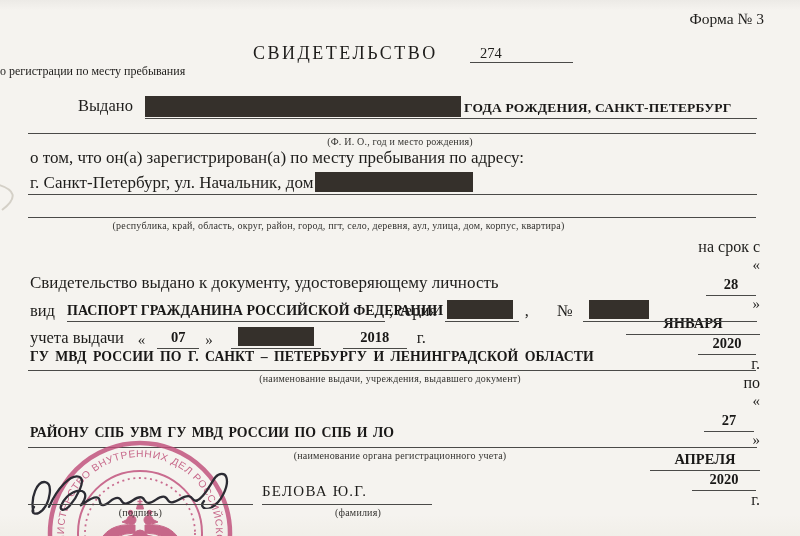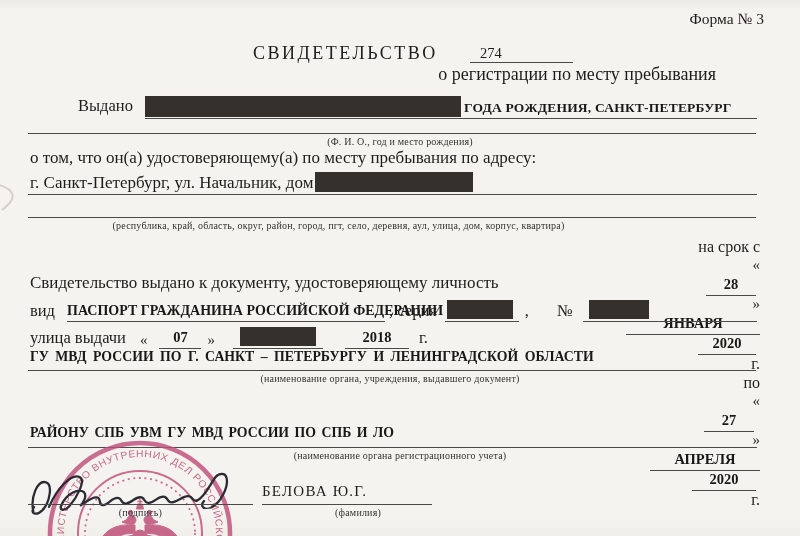--- a/index.html
+++ b/index.html
@@ -18,21 +18,21 @@
   .caption { font-size:10px; color:#33322f; letter-spacing:0.2px; text-align:center; }
   .redact { background:#35302b; display:inline-block; }
   .bold-fill { font-weight:bold; color:#191817; }
   .q { font-size:15px; color:#2a2927; }
 
   .form-number { top:10px; right:36px; font-size:15.5px; }
 
   .title { top:43px; left:253px; font-size:18px; letter-spacing:2.5px; }
   .cert-no-cell { top:44px; left:470px; width:103px; height:19px; }
   .cert-no-cell span { font-size:14.5px; padding-left:10px; }
-  .subtitle { top:64px; left:0; width:716px; text-align:right; font-size:18px; }
+  .subtitle { top:64px; left:0; width:716px; text-align:left; font-size:12px; }
 
   .issued-label { top:96px; left:78px; font-size:16.5px; }
   .issued-cell { top:94px; left:145px; right:43px; height:25px;
     display:flex; align-items:flex-end; }
   .issued-bar { width:316px; height:21px; margin-bottom:1px; }
   .issued-value { font-size:13.5px; letter-spacing:0.2px; padding:0 0 2px 3px; white-space:nowrap; }
 
   .fio-line { top:115px; left:28px; right:44px; height:19px; }
   .fio-caption { top:136px; left:0; width:800px; }
 
@@ -122,21 +122,21 @@
   <div class="abs subtitle">о регистрации по месту пребывания</div>
 
   <div class="abs issued-label">Выдано</div>
   <div class="abs issued-cell line">
     <span class="redact issued-bar"></span>
     <span class="bold-fill issued-value">ГОДА РОЖДЕНИЯ, САНКТ-ПЕТЕРБУРГ</span>
   </div>
   <div class="abs fio-line line"></div>
   <div class="abs fio-caption caption">(Ф. И. О., год и место рождения)</div>
 
-  <div class="abs statement">о том, что он(а) удостоверяющему(а) по месту пребывания по адресу:</div>
+  <div class="abs statement">о том, что он(а) зарегистрирован(а) по месту пребывания по адресу:</div>
 
   <div class="abs addr-cell line">
     <span class="addr-text">г. Санкт-Петербург, ул. Начальник, дом</span>
     <span class="redact addr-bar"></span>
   </div>
   <div class="abs rep-line line"></div>
   <div class="abs rep-caption caption">(республика, край, область, округ, район, город, пгт, село, деревня, аул, улица, дом, корпус, квартира)</div>
 
   <div class="abs term-row">
     <span class="lbl">на срок с</span>
@@ -165,35 +165,35 @@
       <span class="redact series-bar"></span>
     </span>
     <span class="lbl ml6">,</span>
     <span class="lbl ml28">№</span>
     <span class="num-cell">
       <span class="redact num-bar"></span>
     </span>
   </div>
 
   <div class="abs date-row">
-    <span class="lbl">улица выдачи</span>
+    <span class="lbl">учета выдачи</span>
     <span class="q" style="margin-left:14px">«</span>
     <span class="cell date-day">07</span>
     <span class="q">»</span>
     <span class="date-bar-cell">
       <span class="redact date-bar"></span>
     </span>
     <span class="cell date-year">2018</span>
     <span class="lbl">г.</span>
   </div>
 
   <div class="abs issuer-cell line">
     <div class="issuer-text">ГУ МВД РОССИИ ПО Г. САНКТ – ПЕТЕРБУРГУ И ЛЕНИНГРАДСКОЙ ОБЛАСТИ</div>
   </div>
-  <div class="abs issuer-caption caption">(наименование органа, учреждения, выдавшего документ)</div>
+  <div class="abs issuer-caption caption">(наименование выдачи, учреждения, выдавшего документ)</div>
 
   <div class="abs chief2-cell line">
     <div class="chief2-text">РАЙОНУ СПБ УВМ ГУ МВД РОССИИ ПО СПБ И ЛО</div>
   </div>
   <div class="abs chief2-caption caption">(наименование органа регистрационного учета)</div>
 
   <svg class="abs stamp" width="192" height="192" viewBox="0 0 192 192">
     <g stroke="#c04f7b" fill="none">
       <circle cx="96" cy="96" r="90" stroke-width="4.5"></circle>
       <circle cx="96" cy="96" r="62" stroke-width="2"></circle>

